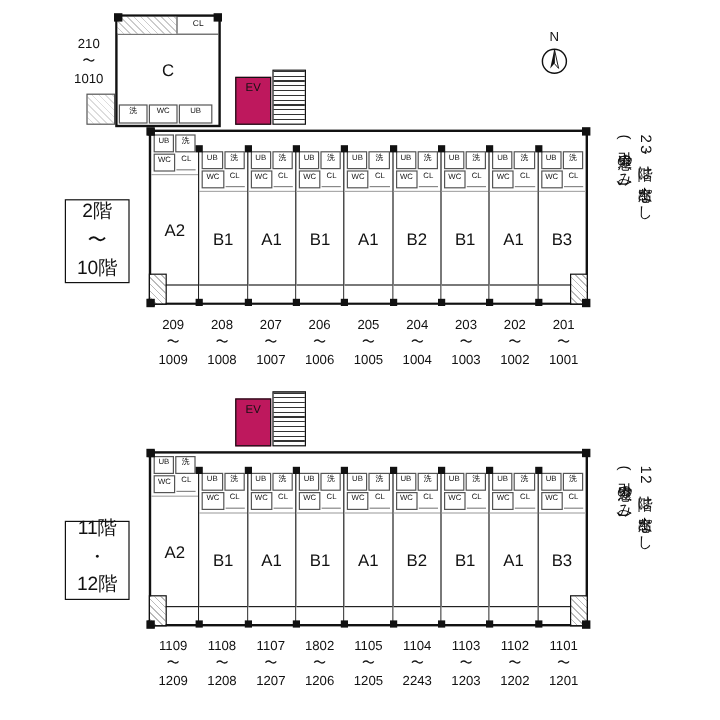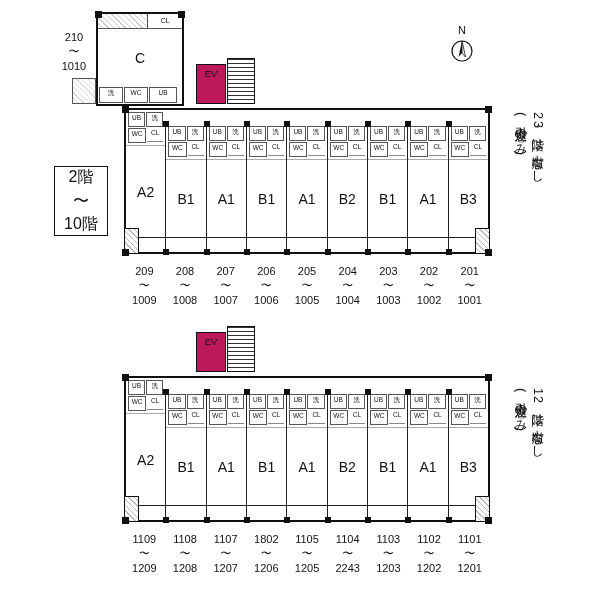--- a/index.html
+++ b/index.html
@@ -431,20 +431,25 @@
   </div>
       </div>
     <div class="end-box left"></div>
     <div class="end-box right"></div>
     <div class="sq" style="left:-4px;top:-4px;"></div>
     <div class="sq" style="right:-4px;top:-4px;"></div>
     <div class="sq" style="left:-4px;bottom:-4px;"></div>
     <div class="sq" style="right:-4px;bottom:-4px;"></div>
   </div>
 
+  <div class="floor-box abs" style="left:54px;top:434px;width:54px;height:66px;">
+    <span>11階</span>
+    <span>・</span>
+    <span>12階</span>
+  </div>
 
   <div class="numbers-row abs" style="left:124px;top:532px;width:366px;height:48px;">
       <div class="num-cell">
         <span>1109</span>
         <span>〜</span>
         <span>1209</span>
       </div>
       <div class="num-cell">
         <span>1108</span>
         <span>〜</span>

